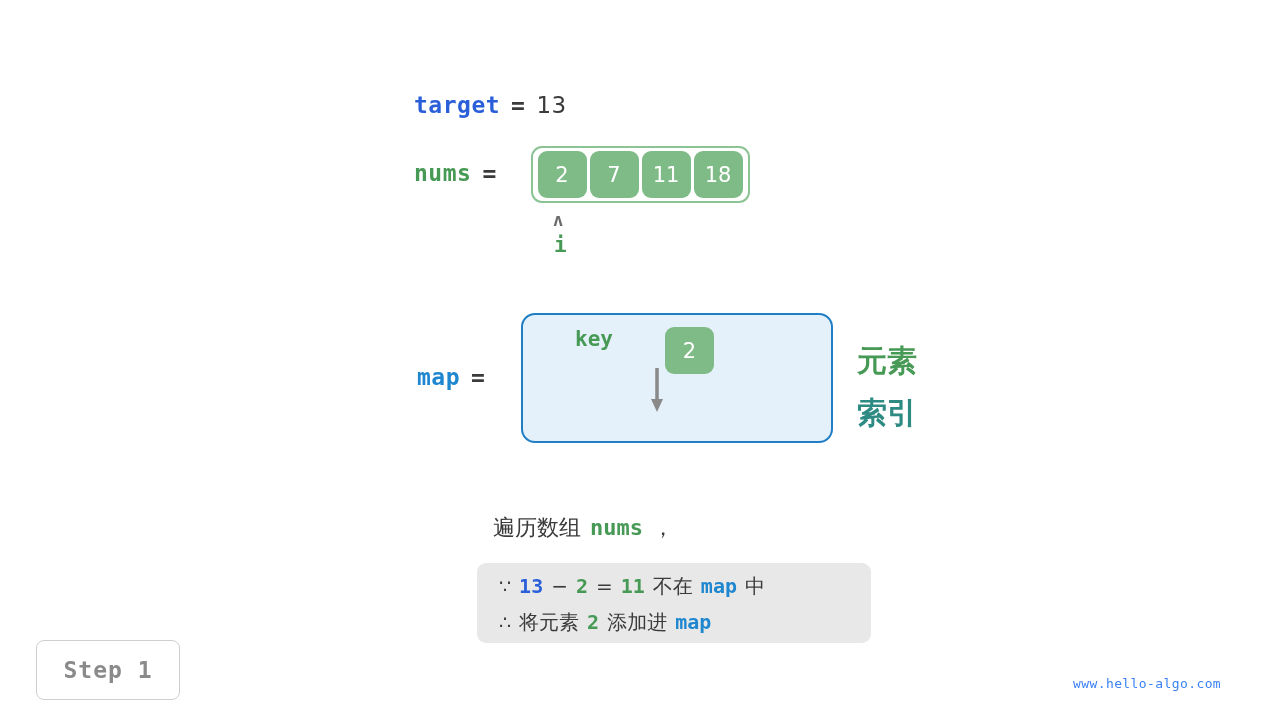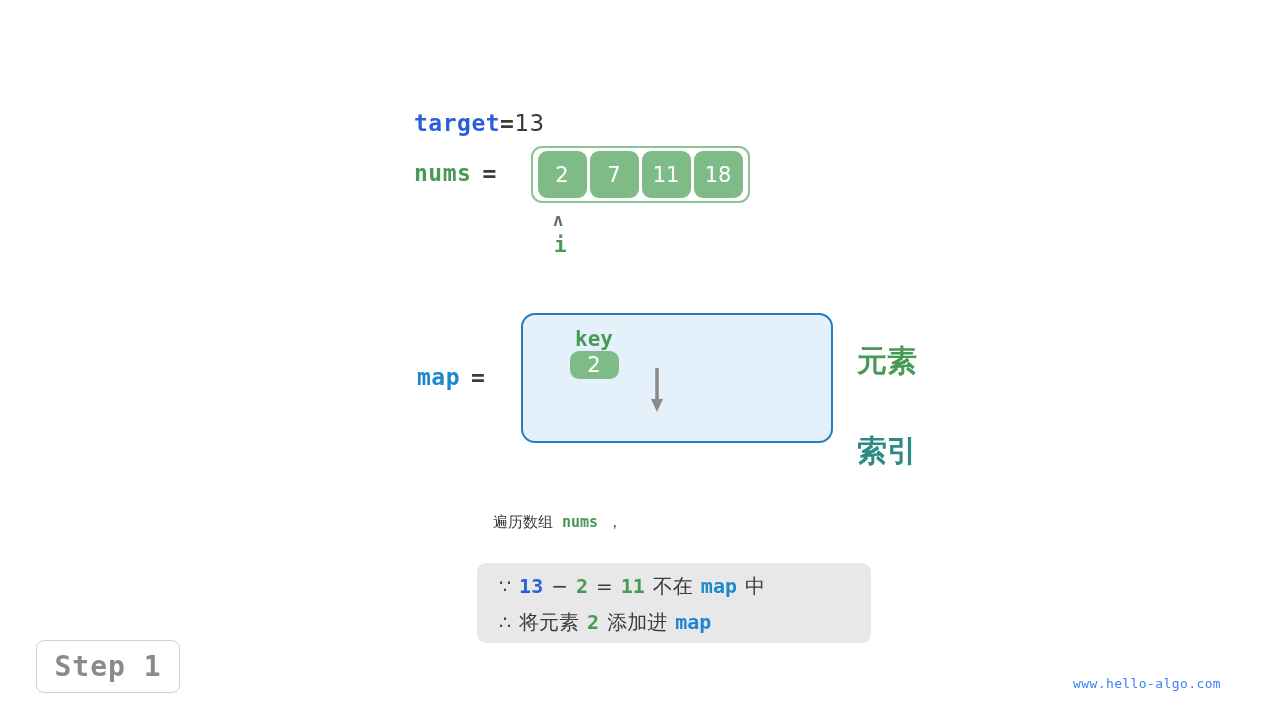--- a/index.html
+++ b/index.html
@@ -22,24 +22,24 @@
 
   
   .abs { position: absolute; }
 
   
   #target-row {
     left: 414px;
     top: 92px;
     display: flex;
     align-items: baseline;
+    gap: 11px;
     font-size: 23px;
     font-weight: bold;
     letter-spacing: 0.5px;
-    margin-top: 18px;
   }
   .var-blue   { color: #2b5fd9; }
   .var-green  { color: #479a55; }
   .var-lblue  { color: #1f87cf; }
   .eq-sign    { color: #3b3b3b; font-weight: bold; }
   .plain-num  { color: #3b3b3b; font-weight: normal;
                 font-family: "DejaVu Sans", "Liberation Sans", sans-serif; }
 
   
   #nums-label {
@@ -113,23 +113,22 @@
     width: 312px;
     height: 130px;
     background: #e4f0fa;
     border: 2.5px solid #1f7ec4;
     border-radius: 14px;
     box-sizing: border-box;
   }
   .map-row {
     position: absolute;
     display: flex;
-    align-items: center;
+    align-items: flex-start;
     height: 52px;
-    flex-direction: column;
   }
   #map-row-key   { left: 0px; top: 12px;  }
   #map-row-value { left: 0px; top: 65px;  }
   .map-rowlabel {
     width: 142px;
     text-align: center;
     font-size: 21px;
     font-weight: bold;
   }
   .key-label   { color: #479a55; }
@@ -149,27 +148,27 @@
   .cell-value { background: #3cb6b0; }
 
   #map-arrow { left: 648px; top: 368px; }
 
   .side-label {
     font-size: 30px;
     font-weight: bold;
     font-family: "DejaVu Sans", "Liberation Sans", sans-serif;
   }
   #side-label-element { left: 857px; top: 341px; color: #479a55; }
-  #side-label-index   { left: 857px; top: 393px; color: #2e8b84; margin-top: 38px; }
+  #side-label-index   { left: 857px; top: 393px; color: #2e8b84; }
 
   
   #caption-line {
     left: 493px;
     top: 513px;
-    font-size: 15px;
+    font-size: 22px;
     font-family: "DejaVu Sans", "Liberation Sans", sans-serif;
     color: #3b3b3b;
     display: flex;
     align-items: baseline;
     gap: 9px;
     white-space: nowrap;
   }
   .code-green { color: #479a55; font-weight: bold;
                 font-family: "DejaVu Sans Mono", "Liberation Mono", monospace; }
   .code-lblue { color: #1f87cf; font-weight: bold;
@@ -198,29 +197,29 @@
     white-space: nowrap;
   }
   .note-line + .note-line { margin-top: 6px; }
   .because-sym { color: #3b3b3b; font-size: 19px; }
 
   
   #step-badge {
     left: 36px;
     top: 640px;
     width: 144px;
-    height: 53px;
+    height: 60px;
     border: 1.5px solid #cfcfcf;
     border-radius: 8px;
     box-sizing: border-box;
     display: flex;
     align-items: center;
     justify-content: center;
     color: #8a8a8a;
-    font-size: 28px;
+    font-size: 23px;
     font-weight: bold;
     letter-spacing: 1px;
   }
 
   
   #watermark {
     left: 1073px;
     top: 676px;
     font-size: 13px;
     color: #3b82f6;

